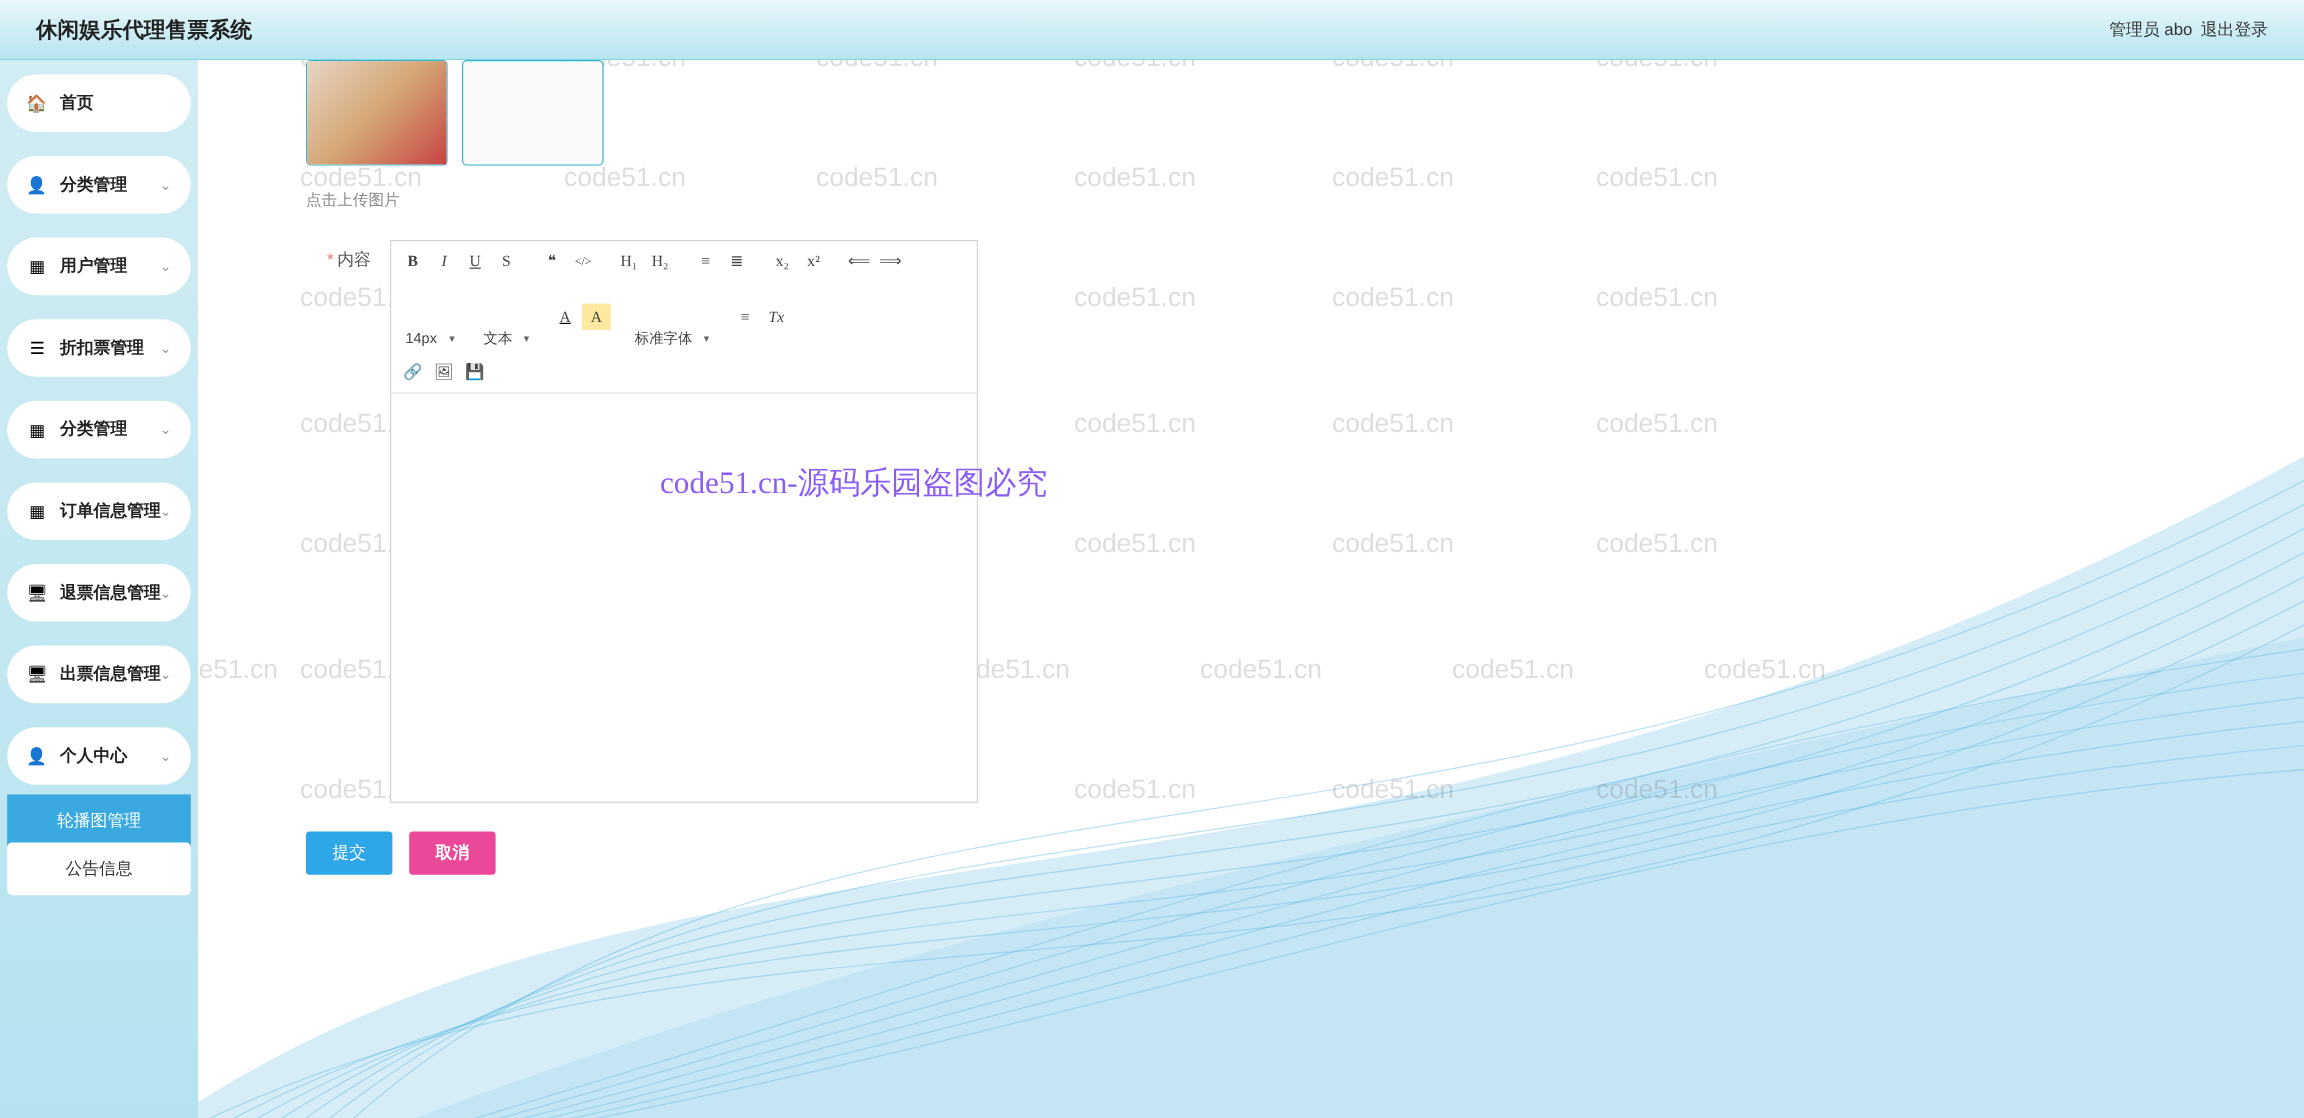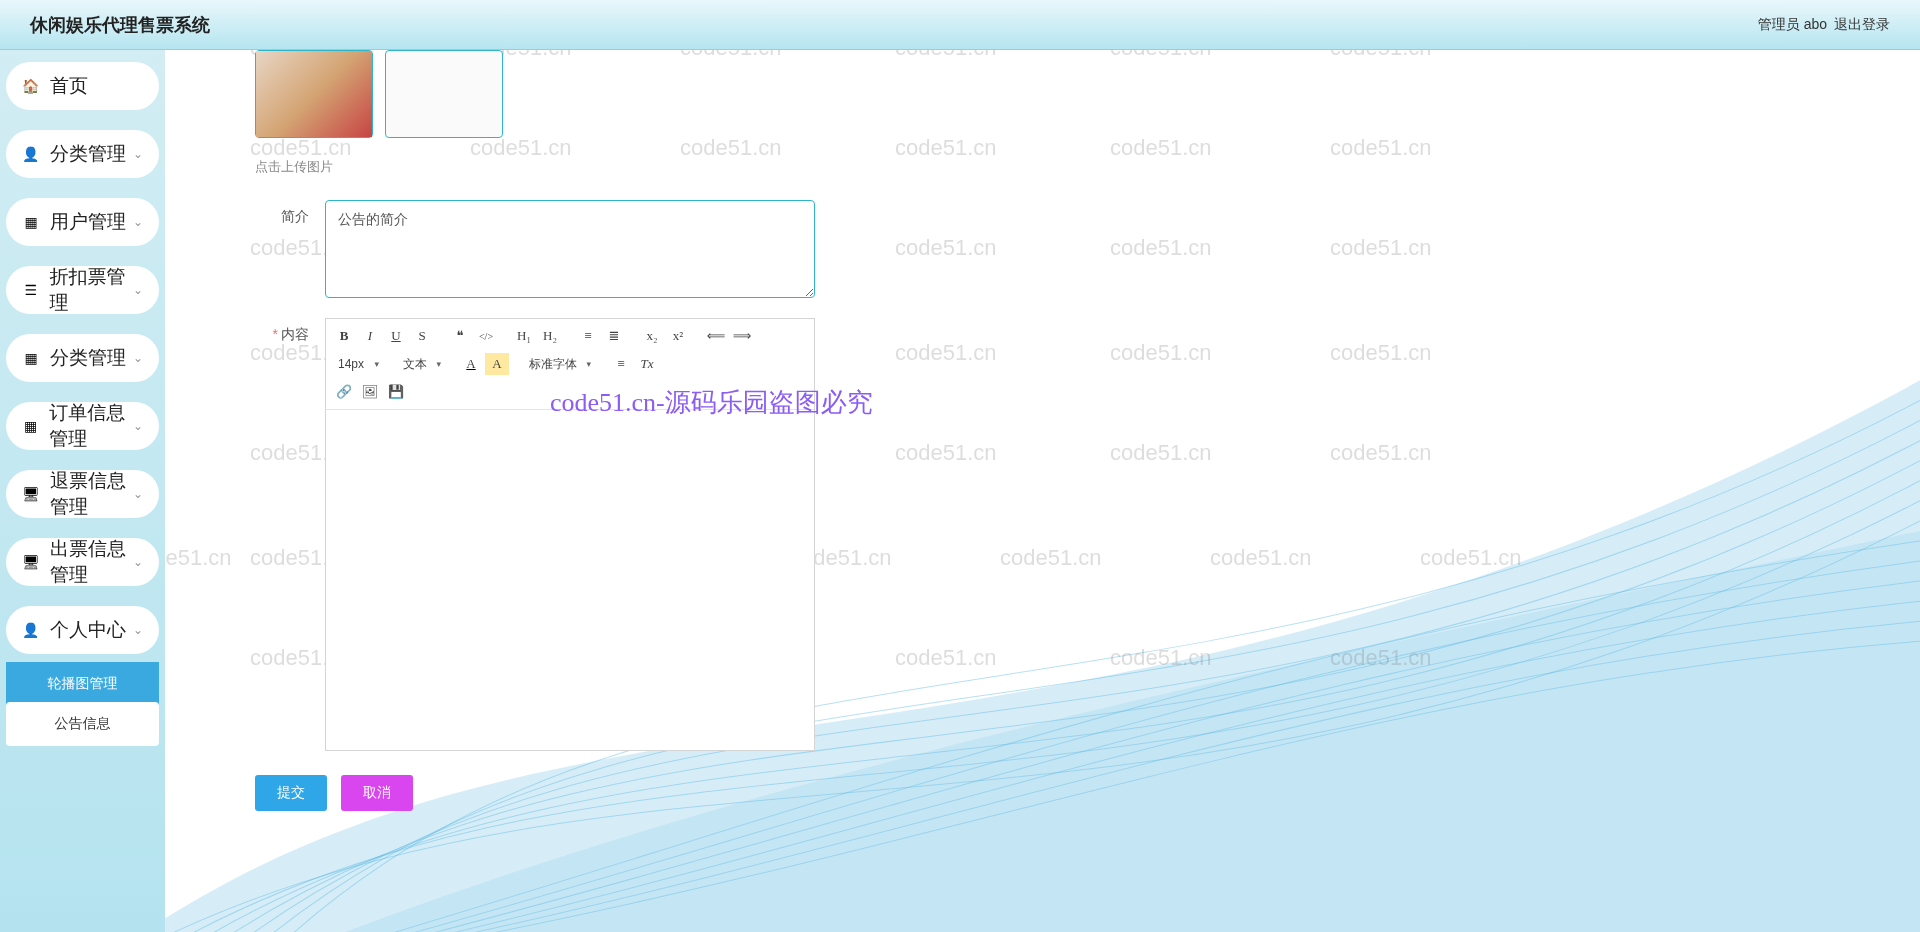--- a/index.html
+++ b/index.html
@@ -37,21 +37,21 @@
       cursor: pointer;
       position: relative;
     }
     .menu-icon {
       width: 14px; height: 14px;
       margin-right: 12px;
       display: inline-flex;
       align-items: center;
       justify-content: center;
     }
-    .menu-label { color: #222; font-size: 19px; }
+    .menu-label { color: #222; font-size: 14px; font-weight: bold; }
     .menu-chevron {
       position: absolute;
       right: 16px;
       color: #999;
       font-size: 12px;
     }
     .sub-item {
       background: #3aa9e0;
       color: #fff;
       height: 44px;
@@ -142,21 +142,21 @@
       height: 22px;
       font-size: 12px;
       padding: 0 18px 0 6px;
       border: none;
       background: transparent;
       cursor: pointer;
       color: #444;
       appearance: none;
       position: relative;
     }
-    .tb-sel-wrap { position: relative; display: inline-flex; align-items: center; }
+    .tb-sel-wrap { position: relative; display: inline-flex; align-items: center; margin-top: 36px; }
     .tb-sel-wrap::after {
       content: "▾";
       position: absolute;
       right: 4px;
       font-size: 9px;
       color: #666;
       pointer-events: none;
     }
     .editor-content {
       min-height: 340px;
@@ -167,21 +167,21 @@
     .btn-row { display: flex; gap: 14px; margin-top: 24px; margin-left: 0; }
     .btn {
       padding: 9px 22px;
       border: none;
       border-radius: 3px;
       cursor: pointer;
       font-size: 14px;
       color: #fff;
     }
     .btn-primary { background: #2ea6e8; }
-    .btn-cancel { background: #d946ef; }
+    .btn-cancel { background: #ec4899; font-weight: bold; }
     
     .watermark-bg {
       position: fixed;
       top: 0; left: 0; right: 0; bottom: 0;
       pointer-events: none;
       z-index: -1;
     }
     .wm-text {
       position: absolute;
       color: rgba(100,100,100,0.22);
@@ -350,24 +350,20 @@
 
     <div class="image-row">
       <div class="image-box">
         <div class="img-placeholder"></div>
       </div>
       <div class="image-box"></div>
     </div>
 
     <div class="upload-hint">点击上传图片</div>
 
-    <div class="form-row">
-      <div class="form-label">简介</div>
-      <textarea class="intro-box" style="">公告的简介</textarea>
-    </div>
 
     <div class="form-row">
       <div class="form-label">
         <span class="req">*</span><span>内容</span>
       </div>
       <div class="editor">
         <div class="editor-toolbar">
           <div class="tb-row">
             <span class="tb-btn" style="font-weight:bold">B</span>
             <span class="tb-btn" style="font-style:italic">I</span>

